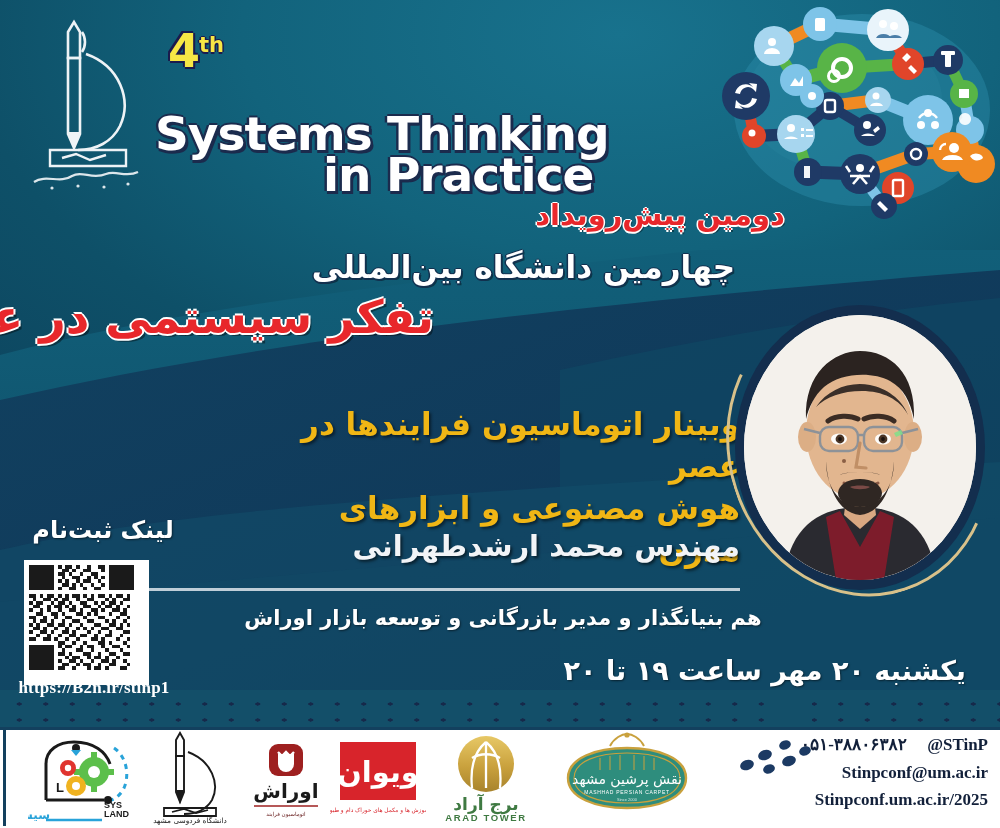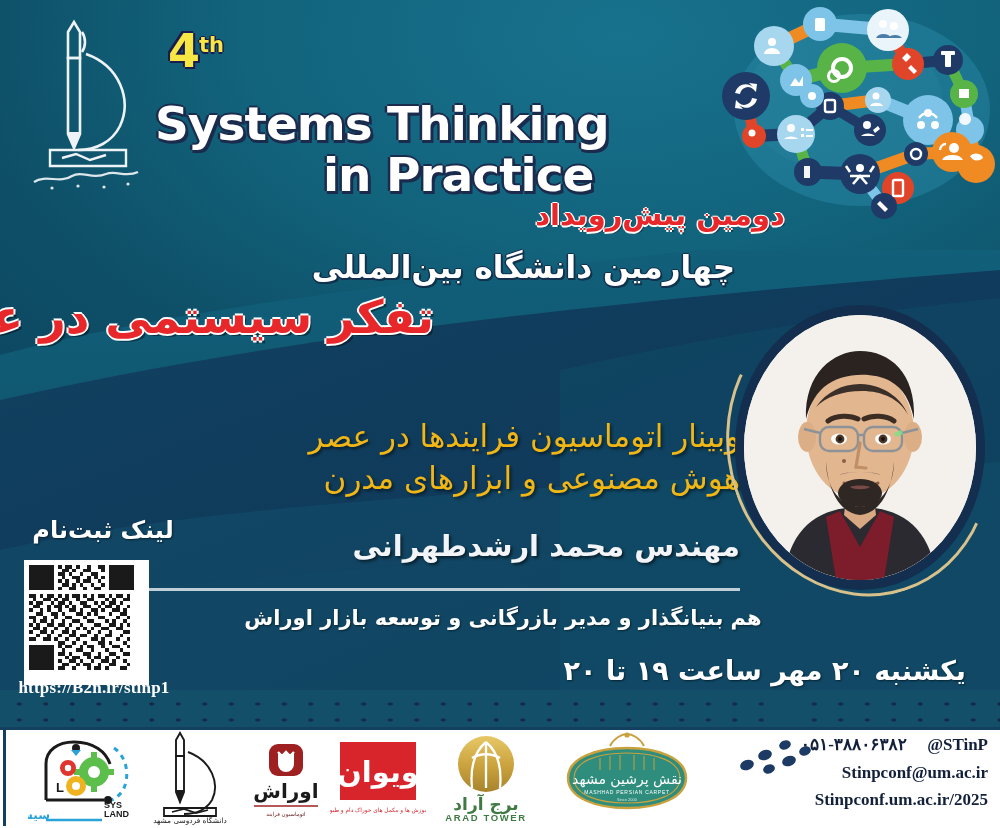--- a/index.html
+++ b/index.html
@@ -50,43 +50,42 @@
   }
   .conf-intl{
     position:absolute;left:196px;top:58px;font-size:26px;font-weight:bold;color:#f7e745;
     letter-spacing:-0.4px;
     text-shadow:-2px 0 #1b1b4d,0 2px #1b1b4d,2px 0 #1b1b4d,0 -2px #1b1b4d,2px 2px #1b1b4d,-2px 2px #1b1b4d;
   }
   .conf-main1,.conf-main2{
     position:absolute;color:#ffffff;font-weight:bold;font-size:47px;letter-spacing:-1px;
     text-shadow:-2.5px 0 #1b2b4d,0 2.5px #1b2b4d,2.5px 0 #1b2b4d,0 -2.5px #1b2b4d,3px 3px #1b2b4d;
   }
-  .conf-main1{left:155px;top:96px;}
+  .conf-main1{left:155px;top:106px;}
   .conf-main2{left:323px;top:147px;}
   
   .brain{position:absolute;left:712px;top:2px;width:288px;height:230px;}
   .pre-event{
     position:absolute;right:215px;top:198px;font-size:29px;font-weight:bold;color:#e8272b;
     direction:rtl;text-shadow:-1.5px 0 #fff,0 1.5px #fff,1.5px 0 #fff,0 -1.5px #fff,2px 2px rgba(0,0,0,.35);
   }
   .conf-fa{
     position:absolute;right:265px;top:249px;font-size:31px;font-weight:bold;color:#ffffff;
     direction:rtl;text-shadow:-1.5px 0 #13304f,0 1.5px #13304f,1.5px 0 #13304f,0 -1.5px #13304f,2px 2px rgba(0,0,0,.4);
   }
   .title-fa{
     position:absolute;right:566px;top:290px;font-size:46px;font-weight:bold;color:#e8272b;
     direction:rtl;white-space:nowrap;
     text-shadow:-2px 0 #fff,0 2px #fff,2px 0 #fff,0 -2px #fff,3px 3px rgba(0,0,0,.4);
   }
   
   .webinar{
     position:absolute;right:260px;top:404px;width:480px;text-align:right;direction:rtl;
-    font-size:31px;font-weight:normal;color:#f0b615;line-height:1.35;
+    font-size:31px;font-weight:bold;color:#f0b615;line-height:1.35;
     text-shadow:2px 2px 3px rgba(0,0,0,.5);
-    margin-top:12px;
   }
   .speaker{
     position:absolute;right:260px;top:529px;width:480px;text-align:right;direction:rtl;
     font-size:29px;font-weight:bold;color:#f2f4f7;
     text-shadow:2px 2px 3px rgba(0,0,0,.55);
   }
   .rule{
     position:absolute;left:128px;top:588px;width:612px;height:3px;background:#dfe6ec;opacity:.85;
   }
   .speaker-role{

